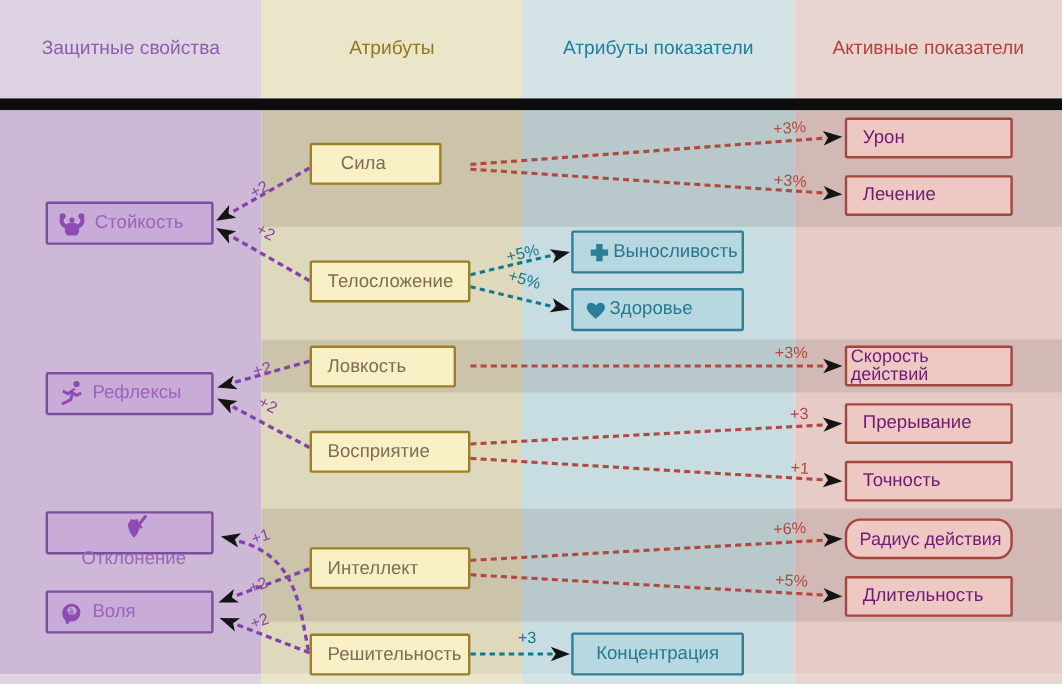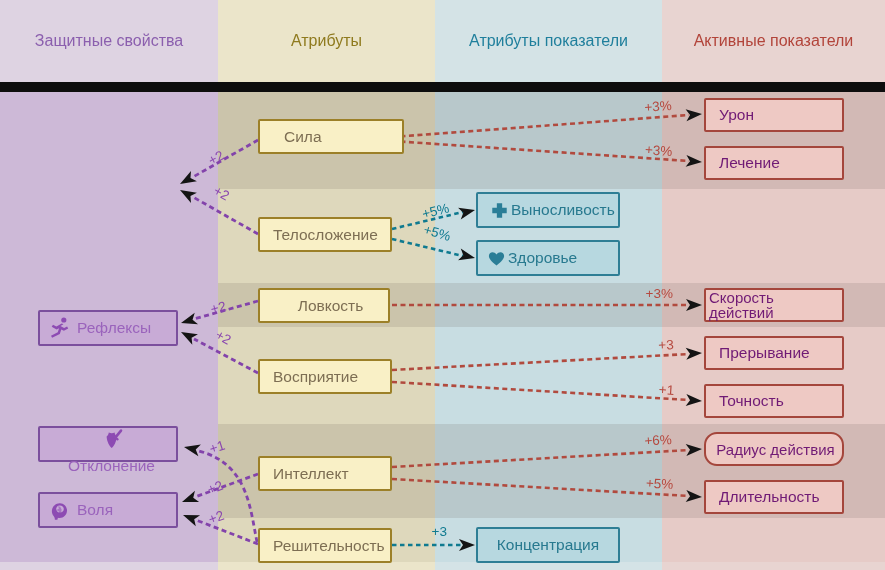--- a/index.html
+++ b/index.html
@@ -147,20 +147,37 @@
         <polygon class="arrow" points="0,0 -16,6 -12,0 -16,-6" transform="translate(183,515) rotate(-159)"></polygon>
       <text class="elab pur" text-anchor="end" transform="translate(225,519) rotate(-20)">+2</text>
     </g>
     <g>
       <path class="dash teal" d="M392 545 L463 545"></path>
         <polygon class="arrow" points="0,0 -16,6 -12,0 -16,-6" transform="translate(475,545)"></polygon>
       <text class="elab teal" text-anchor="end" transform="translate(447,536)">+3</text>
     </g>
   </svg>
 
+  <div class="box def" style="left:38px;top:168px;width:140px;height:36px;">
+    <span class="ic">
+      <svg width="26" height="22" viewBox="0 0 26 22">
+        <g stroke="#8d4bb3" stroke-width="3.4" fill="none" stroke-linecap="round">
+          <path d="M4.8 6.5 C3.6 9.5 4.6 12 7.6 13.5"></path>
+            <path d="M21.2 6.5 C22.4 9.5 21.4 12 18.4 13.5"></path>
+        </g>
+        <g fill="#8d4bb3">
+          <circle cx="5.2" cy="5.2" r="2.5"></circle>
+            <circle cx="20.8" cy="5.2" r="2.5"></circle>
+            <circle cx="13" cy="8.4" r="2.2"></circle>
+          <path d="M13 10.4 c-4 0-6 2.3-6 6.2 0 2 .8 3.7 2.2 4.7 h7.6 c1.4-1 2.2-2.7 2.2-4.7 0-3.9-2-6.2-6-6.2z"></path>
+        </g>
+      </svg>
+    </span>
+    <span>Стойкость</span>
+  </div>
   <div class="box def" style="left:38px;top:310px;width:140px;height:36px;">
     <span class="ic">
       <svg width="24" height="24" viewBox="0 0 24 24">
         <g fill="#8d4bb3">
           <circle cx="16.8" cy="4" r="2.6"></circle>
           <path d="M14.8 7.4 L9.4 10.6 6 8.7 4.7 10.8 9.6 13.6 12.1 12.2 10.8 16.3 4 19.7 5.1 21.8 12.8 18.1 14.3 13.4 16.9 14.8 21.2 12.5 20.1 10.4 17.1 11.9 13.5 9.9 16.4 8.3 Z"></path>
         </g>
       </svg>
     </span>
     <span>Рефлексы</span>
@@ -181,27 +198,27 @@
     <span class="ic">
       <svg width="24" height="24" viewBox="0 0 24 24">
         <path fill="#8d4bb3" d="M7.8 21.8 c.2-1.4-.2-2.5-1.2-3.7 C5.2 16.3 4.6 14 5 11.8 5.7 8 9 5.1 12.9 5.2 c4 .1 7 3.2 7.1 7.1 .1 4.2-3.2 7.7-7.4 7.7 -.5 0-1.2-.1-1.7-.2 l-.5 2z"></path>
         <path fill="#c8abd6" d="M9.2 11.2 c-.2-2 1.4-3.7 3.5-3.8 2.2-.1 4 1.5 4.1 3.4 .1 2.1-1.6 3.8-3.7 3.8 -2 0-3.7-1.5-3.9-3.4z"></path>
         <path fill="#8d4bb3" d="M11 8.2 l1 2.4 -2.4 1.4 2.6 1.8 -1 2 3-1.2 0.4-3.2 -1.4-2.6z" opacity="0.55"></path>
       </svg>
     </span>
     <span>Воля</span>
   </div>
 
-  <div class="box attr" style="left:258px;top:119px;width:146px;height:35px;padding-left:24px;">
+  <div class="box attr" style="left:258px;top:119px;width:110px;height:35px;padding-left:24px;">
     <span>Сила</span>
   </div>
   <div class="box attr" style="left:258px;top:217px;width:134px;height:35px;">
     <span>Телосложение</span>
   </div>
-  <div class="box attr" style="left:258px;top:288px;width:132px;height:35px;justify-content:center;">
+  <div class="box attr" style="left:258px;top:288px;width:122px;height:35px;">
     <span>Ловкость</span>
   </div>
   <div class="box attr" style="left:258px;top:359px;width:134px;height:35px;">
     <span>Восприятие</span>
   </div>
   <div class="box attr" style="left:258px;top:456px;width:134px;height:35px;">
     <span>Интеллект</span>
   </div>
   <div class="box attr" style="left:258px;top:528px;width:134px;height:35px;">
     <span>Решительность</span>

